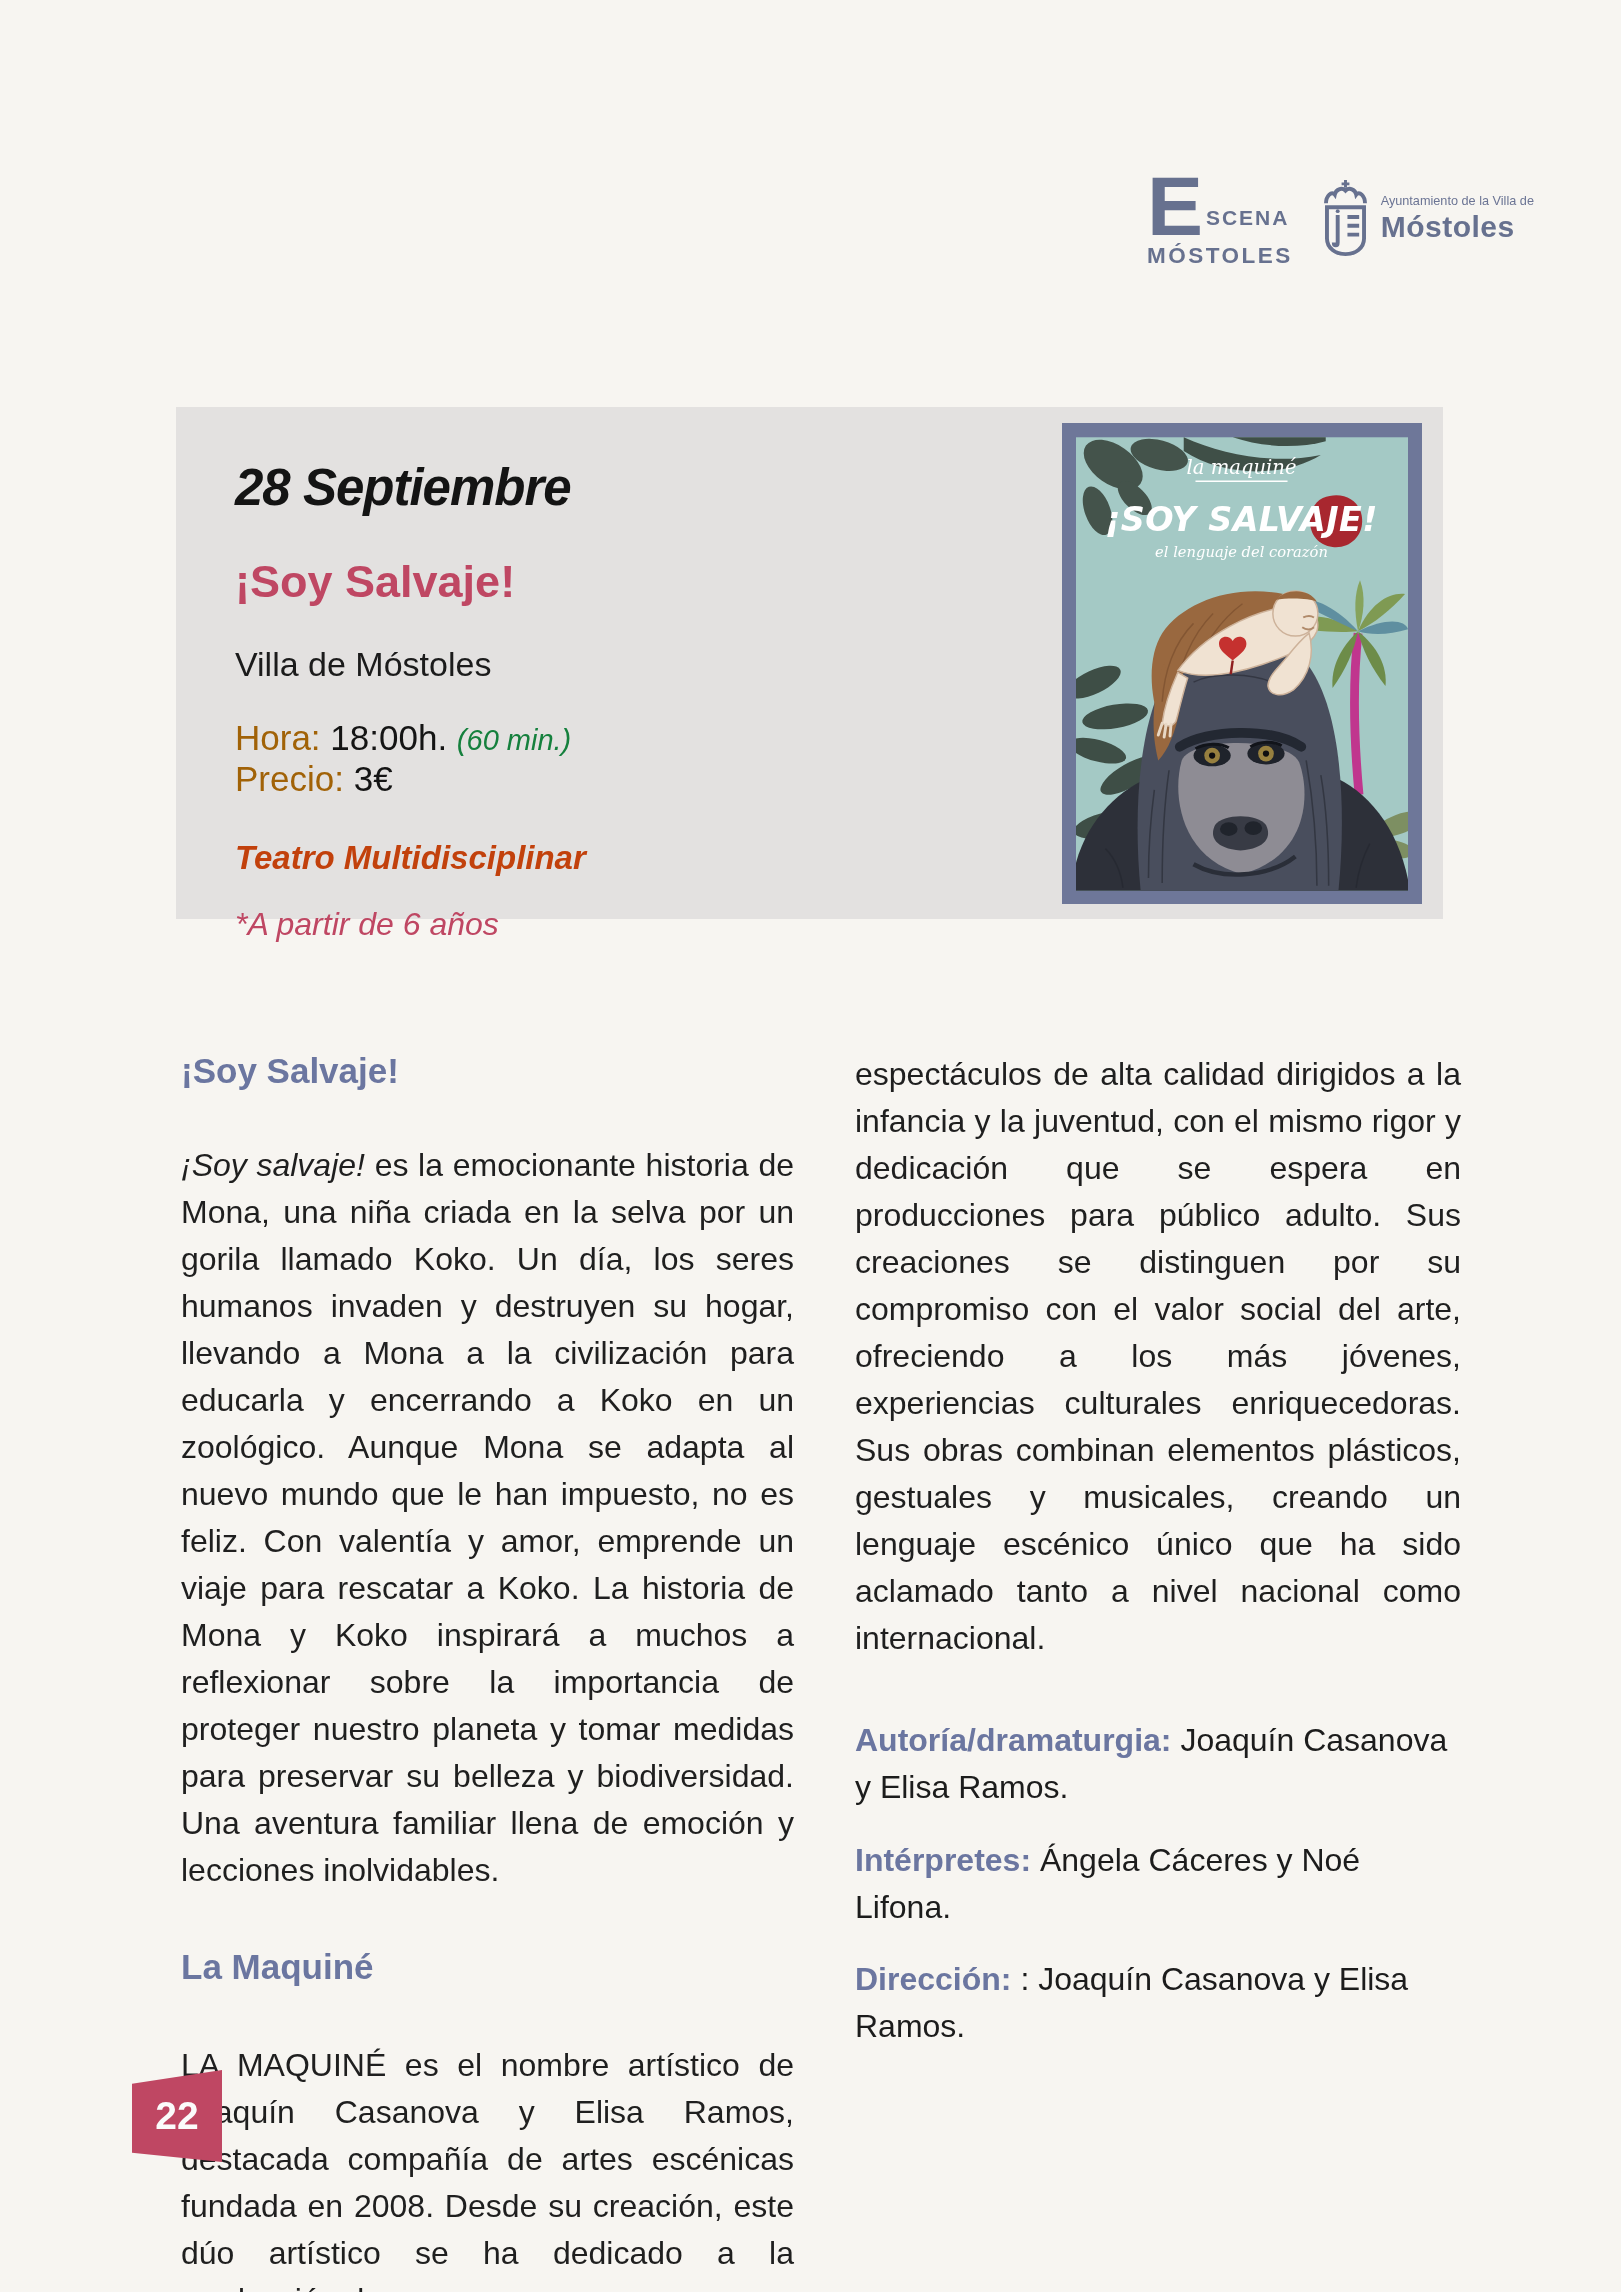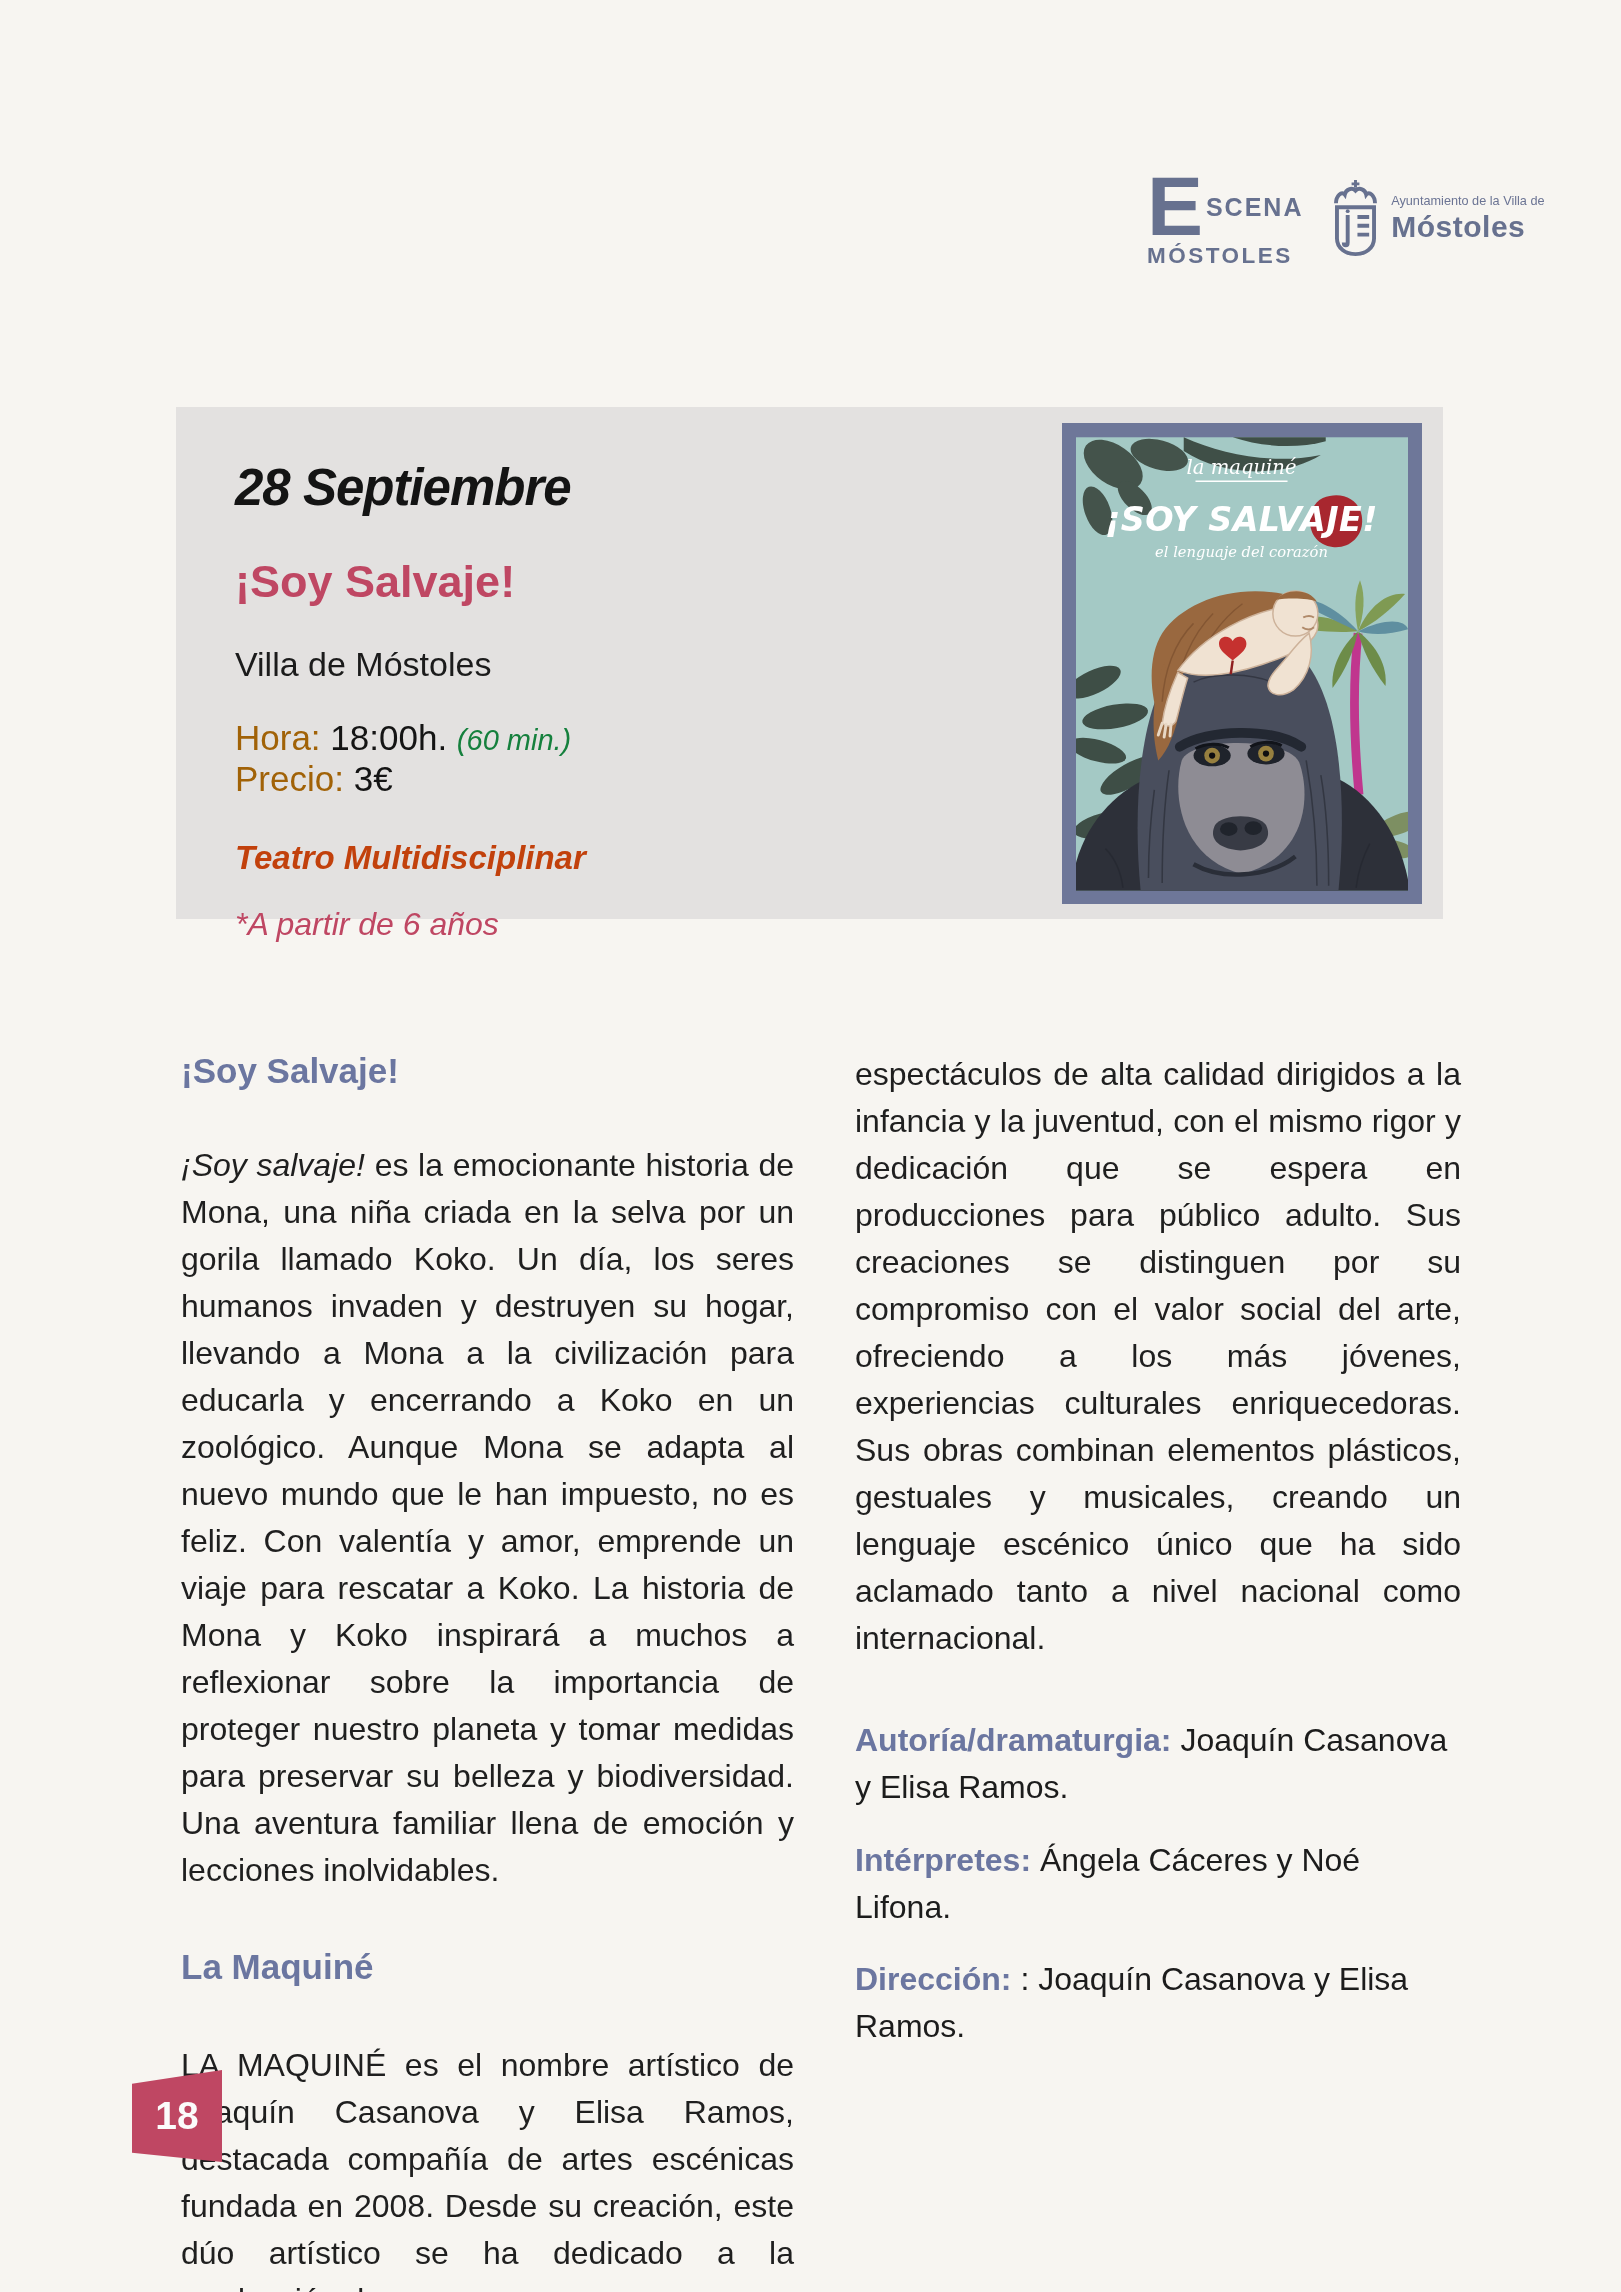--- a/index.html
+++ b/index.html
@@ -10,21 +10,21 @@
     font-family:"Liberation Sans", sans-serif;
     color:#1c1c1c;
     overflow:hidden;
   }
 
   
   .logos { position:absolute; top:176px; left:1147px; display:flex; align-items:flex-start; gap:29px; }
   .escena { color:#67718f; }
   .escena-top { display:flex; align-items:flex-end; }
   .escena-e { font-size:84px; font-weight:bold; line-height:0.72; letter-spacing:0; }
-  .escena-scena { font-size:25px; font-weight:bold; letter-spacing:2px; margin-left:2.9px; margin-bottom:14px; }
+  .escena-scena { font-size:21px; font-weight:bold; letter-spacing:2px; margin-left:2.9px; margin-bottom:6px; }
   .escena-mostoles { font-size:22.5px; font-weight:bold; letter-spacing:2.5px; margin-top:6.9px; }
   .ayto { display:flex; align-items:flex-start; gap:11.8px; color:#67718f; margin-top:2px; }
   .ayto-text { padding-top:15.7px; }
   .ayto-line1 { font-size:12.7px; color:#6b7494; }
   .ayto-line2 { font-size:30px; font-weight:600; letter-spacing:0.5px; margin-top:2px; }
 
   
   .card {
     position:absolute; left:176px; top:407px;
     width:1267px; height:512px;
@@ -263,15 +263,15 @@
       <span>Ángela Cáceres y Noé Lifona.</span>
     </div>
     <div class="credit">
       <span class="meta-label">Dirección:</span>
       <span>: Joaquín Casanova y Elisa Ramos.</span>
     </div>
   </div>
 </div>
 
 <div class="pagenum">
-  <span>18</span>
+  <span>22</span>
 </div>
 
 
 </body></html>

